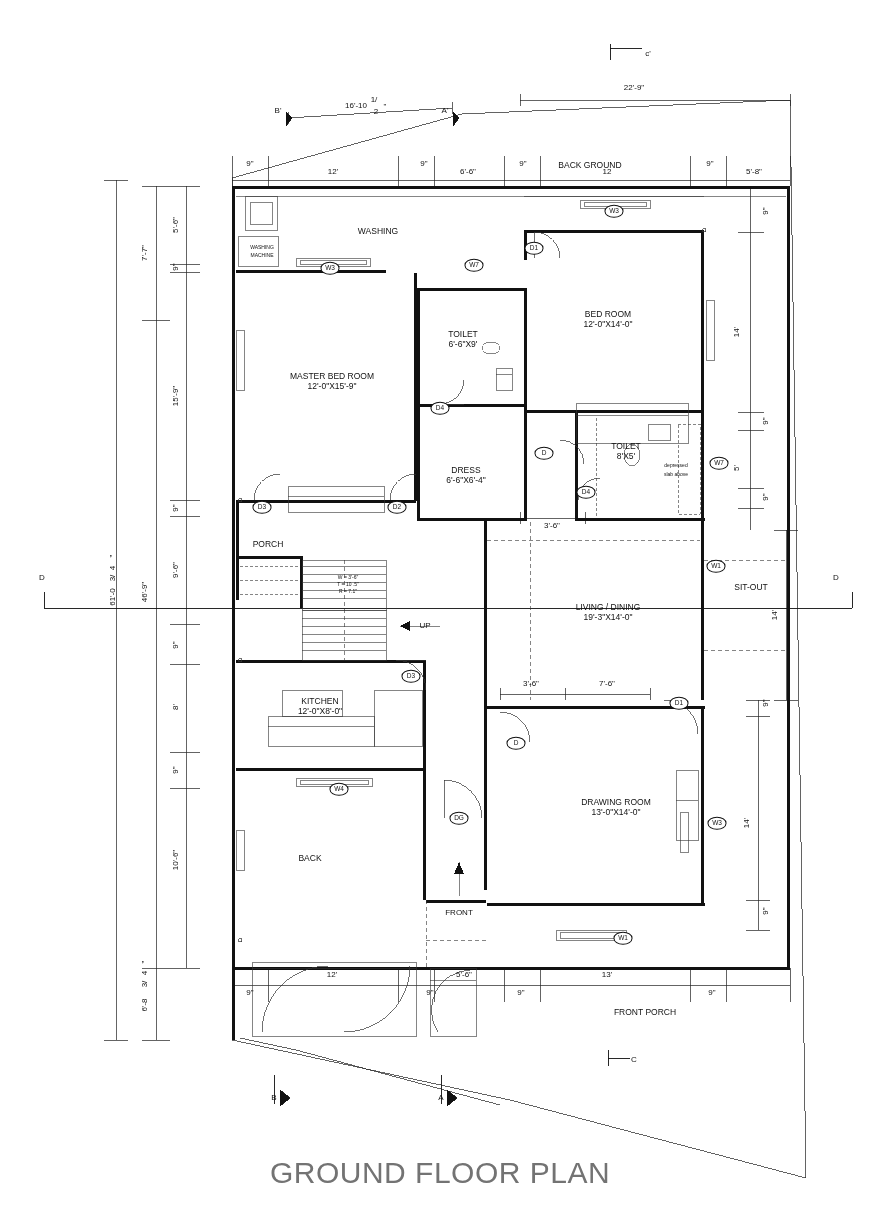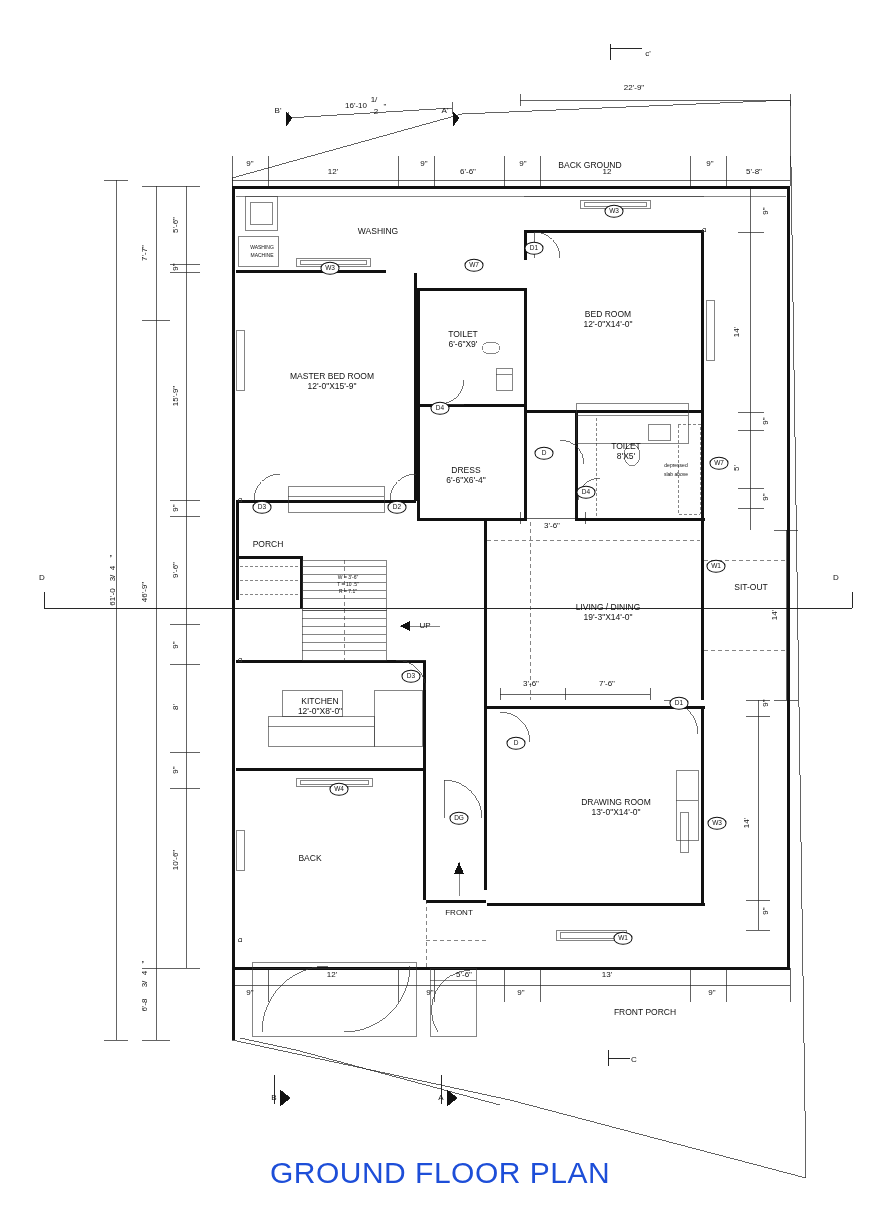--- a/index.html
+++ b/index.html
@@ -47,21 +47,21 @@
     font-family: "Liberation Sans", sans-serif;
   }
   .title {
     position: absolute;
     left: 50%;
     transform: translateX(-50%);
     bottom: 38px;
     font-size: 30px;
     letter-spacing: 0.5px;
     font-family: "Liberation Sans", sans-serif;
-    color: #1d4ed8;
+    color: #737373;
   }
 </style>
 </head>
 <body>
 
 <svg id="plan" viewBox="0 0 880 1228" xmlns="http://www.w3.org/2000/svg">
   <g fill="none" stroke="#111" stroke-width="1" shape-rendering="crispEdges">
 
     <g stroke="#333" stroke-width="0.9" fill="none">
       <path d="M232,178 L462,114 L790,100 L806,1178 L510,1100 L232,1040 Z" opacity="0.85"></path>

